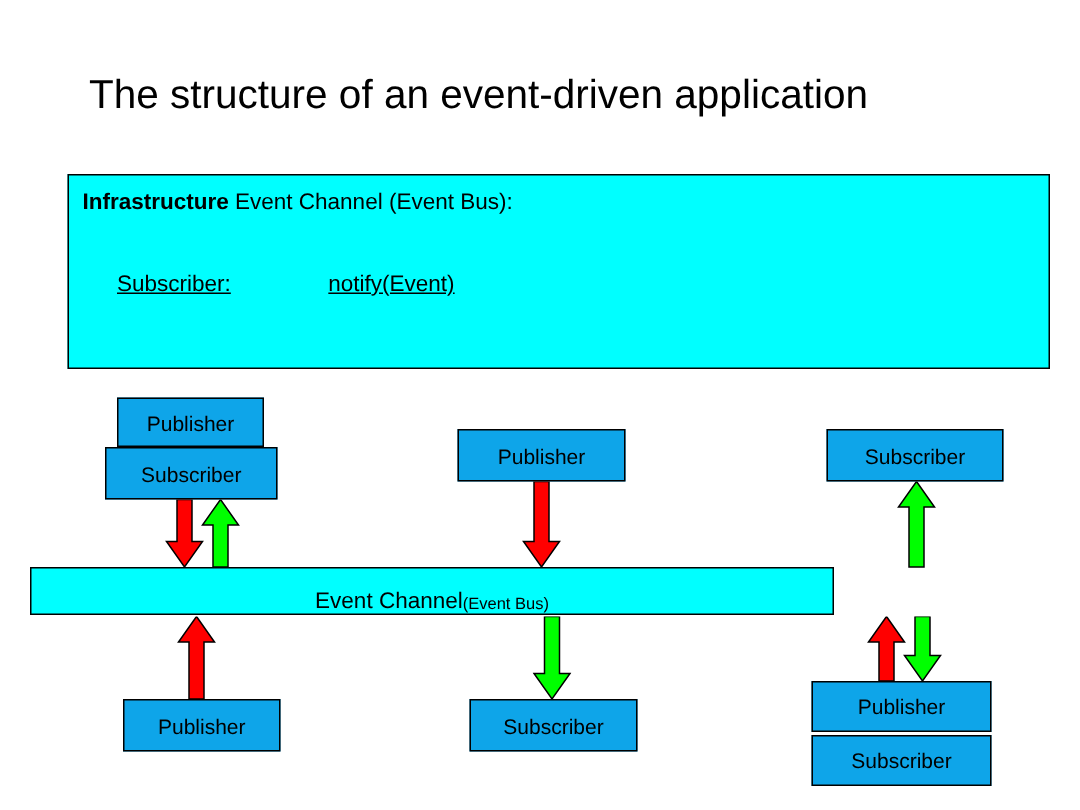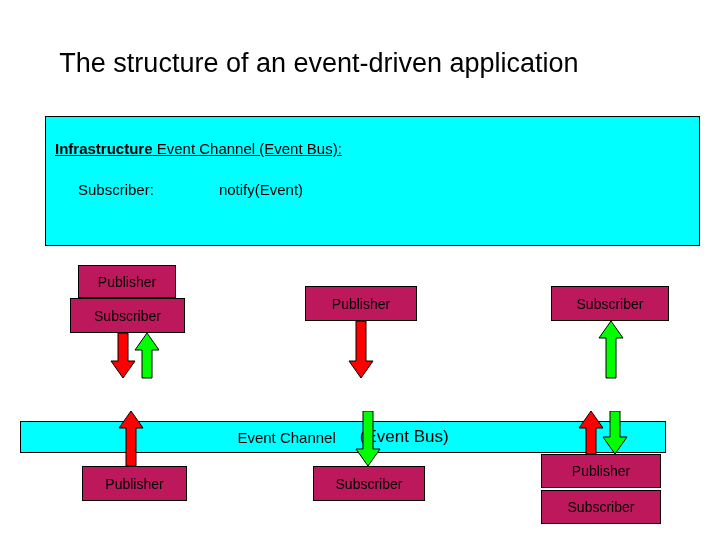--- a/index.html
+++ b/index.html
@@ -40,67 +40,66 @@
     border: 1px solid #000000;
     box-sizing: border-box;
   }
   .infra-line {
     position: absolute;
     color: #000000;
     white-space: pre;
   }
   .infra-l1 {
     left: 9px;
-    top: 23px;
+    top: 9px;
     font-size: 15px;
-    text-decoration: underline;
   }
   .infra-l1 b { font-weight: bold; }
   .infra-l2 {
     left: 32px;
     top: 36px;
     font-size: 15px;
   }
   .infra-l3 {
     left: 32px;
     top: 64px;
     font-size: 15px;
+    text-decoration: underline;
   }
 
   
   .node {
     position: absolute;
-    background: #be185d;
+    background: #0ea5e9;
     border: 1px solid #000000;
     box-sizing: border-box;
     display: flex;
     align-items: center;
     justify-content: center;
     font-size: 14px;
     color: #000000;
   }
 
   
   .channel-bar {
     position: absolute;
     left: 20px;
     top: 378px;
-    width: 646px;
+    width: 536px;
     height: 32px;
     background: #00ffff;
     border: 1px solid #000000;
     box-sizing: border-box;
     display: flex;
-    align-items: center;
+    align-items: flex-end;
     justify-content: center;
     color: #000000;
-    margin-top: 43px;
   }
   .channel-bar .big { font-size: 15px; }
-  .channel-bar .small { font-size: 17px; padding-left: 24px; }
+  .channel-bar .small { font-size: 11px; }
 
   
   .arrow {
     position: absolute;
   }
   .arrow svg { display: block; }
 </style>
 </head>
 <body>
 

